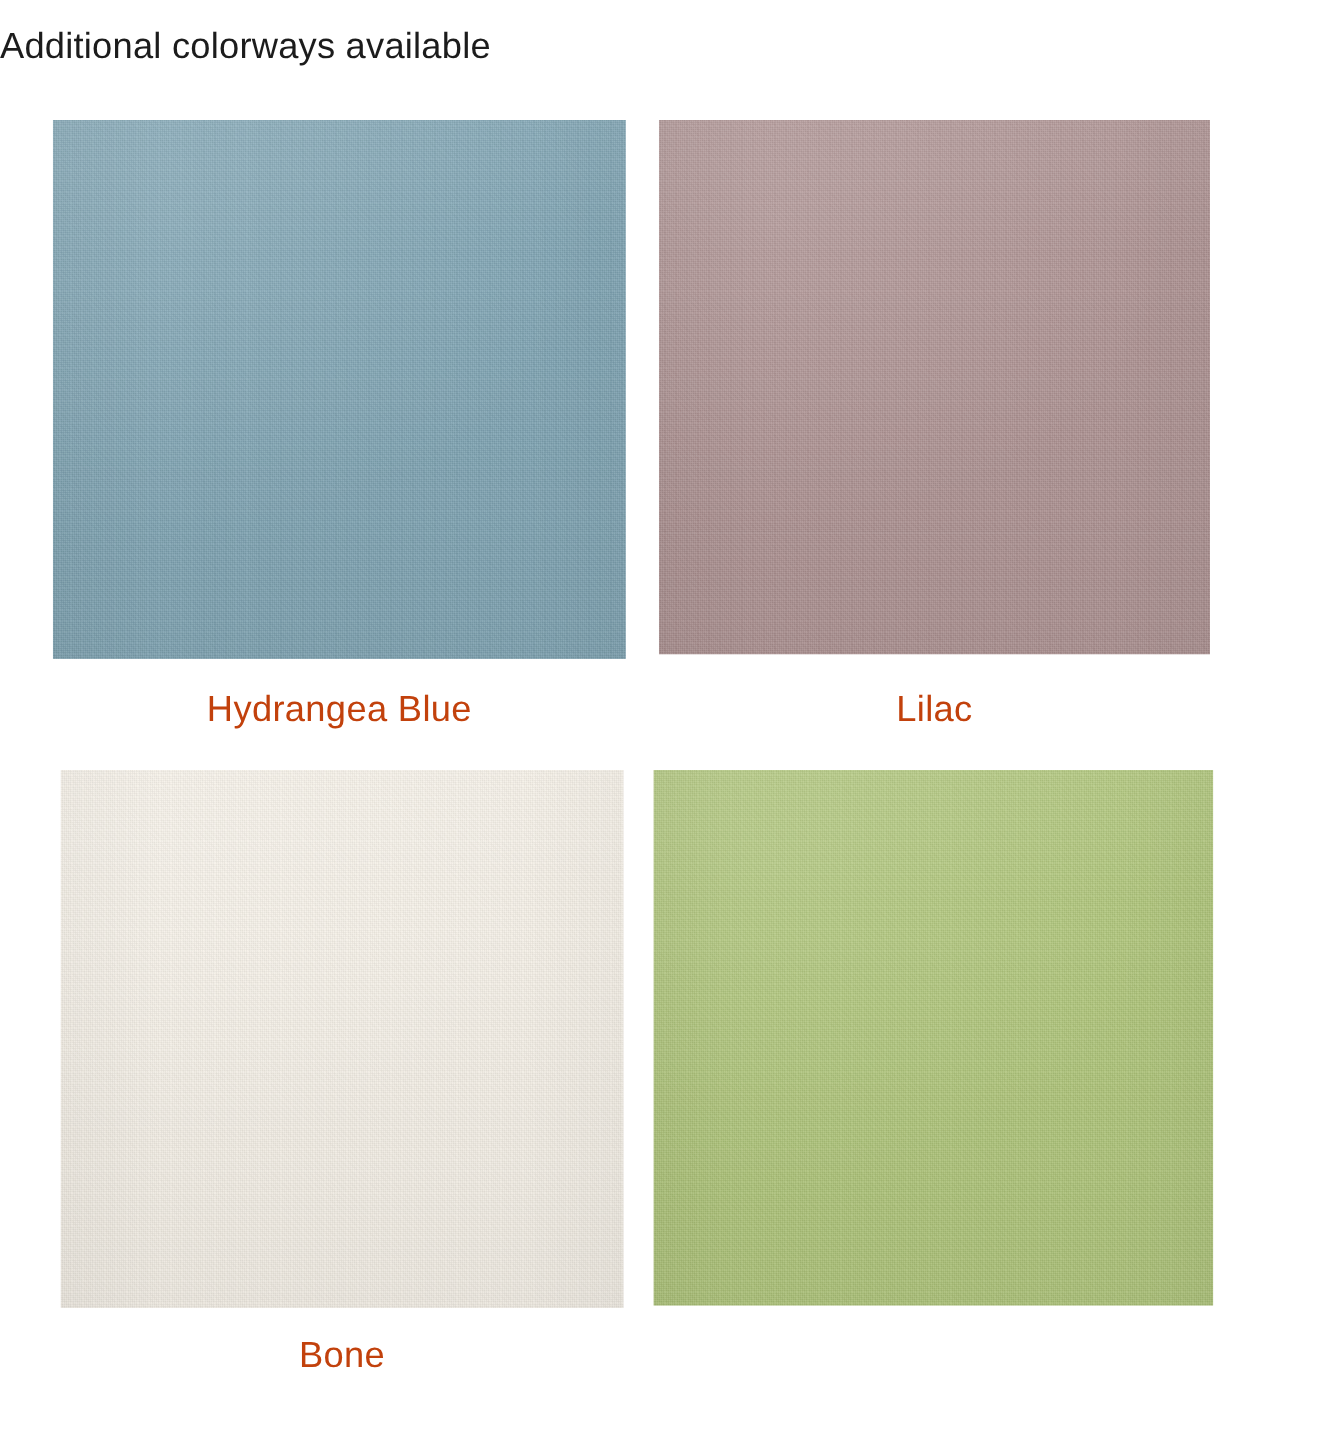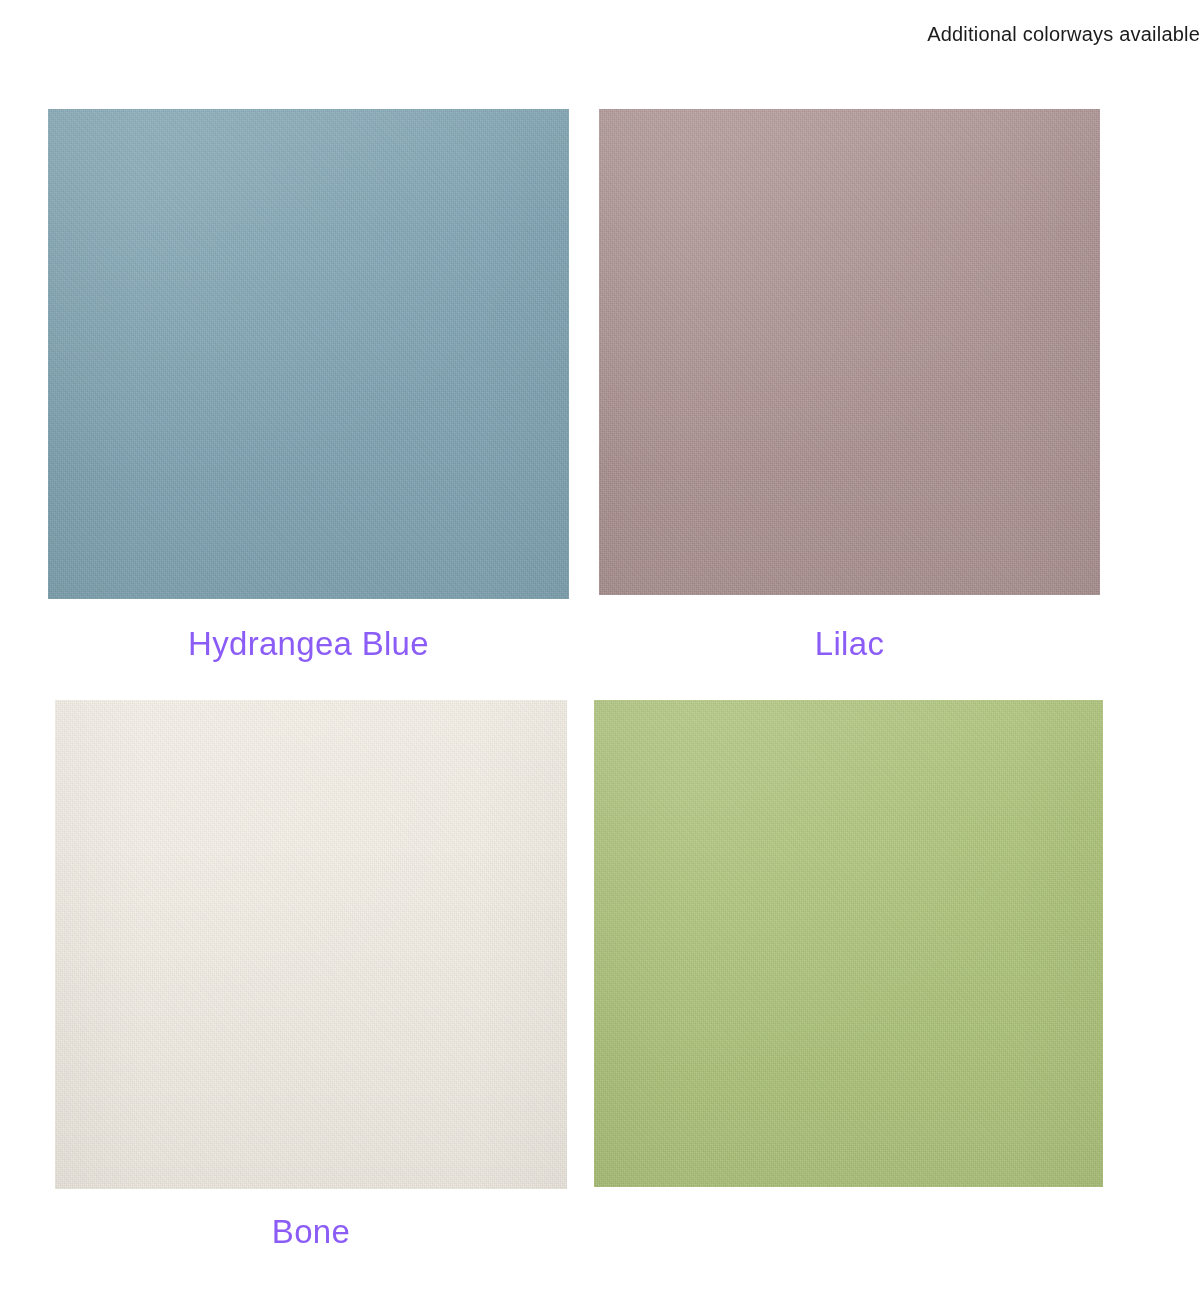--- a/index.html
+++ b/index.html
@@ -21,22 +21,22 @@
     inset: 0;
     background: #ffffff;
   }
 
   
   .page-title {
     position: absolute;
     top: 22px;
     left: 0;
     width: 1200px;
-    text-align: right;
-    font-size: 20px;
+    text-align: left;
+    font-size: 33px;
     font-weight: 300;
     letter-spacing: 0.2px;
     color: #1c1c1c;
     line-height: 1.2;
   }
 
   
   .swatch-grid {
     position: absolute;
     top: 95px;
@@ -120,21 +120,21 @@
     pointer-events: none;
   }
 
   
   .swatch-label {
     position: absolute;
     text-align: center;
     font-size: 33px;
     font-weight: 300;
     letter-spacing: 0.3px;
-    color: #8b5cf6;
+    color: #c2410c;
     white-space: nowrap;
   }
 
   .swatch-label.lab-0 { left: 48px;  top: 530px; width: 521px; }
   .swatch-label.lab-1 { left: 599px; top: 530px; width: 501px; }
   .swatch-label.lab-2 { left: 55px;  top: 1118px; width: 512px; }
   .swatch-label.lab-3 { left: 594px; top: 1118px; width: 509px; }
 </style>
 </head>
 <body style="background: rgb(255, 255, 255); color: rgb(26, 26, 26);">

